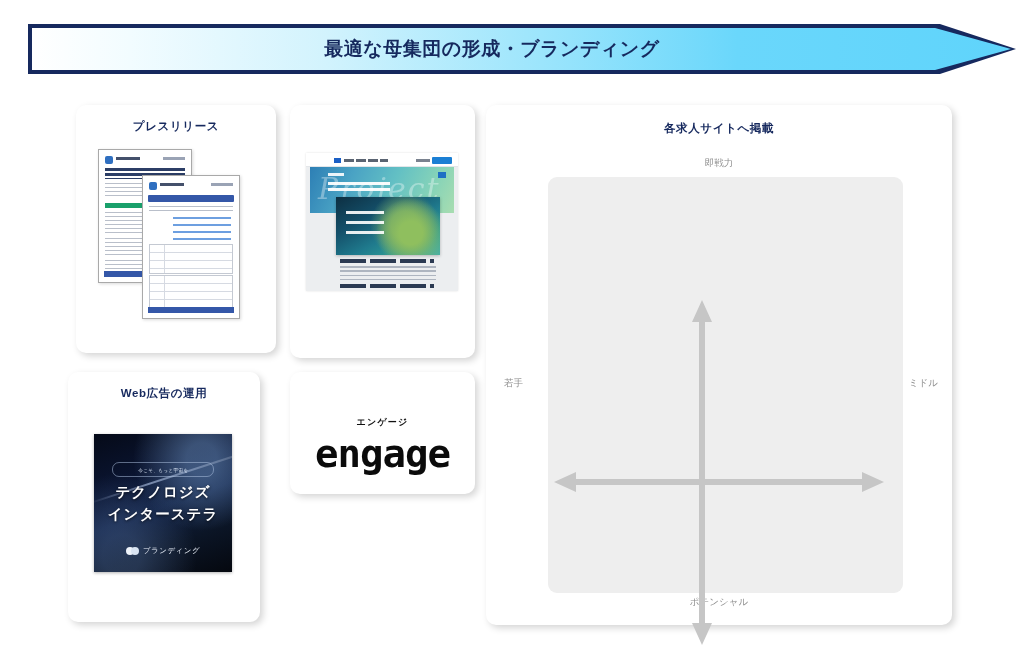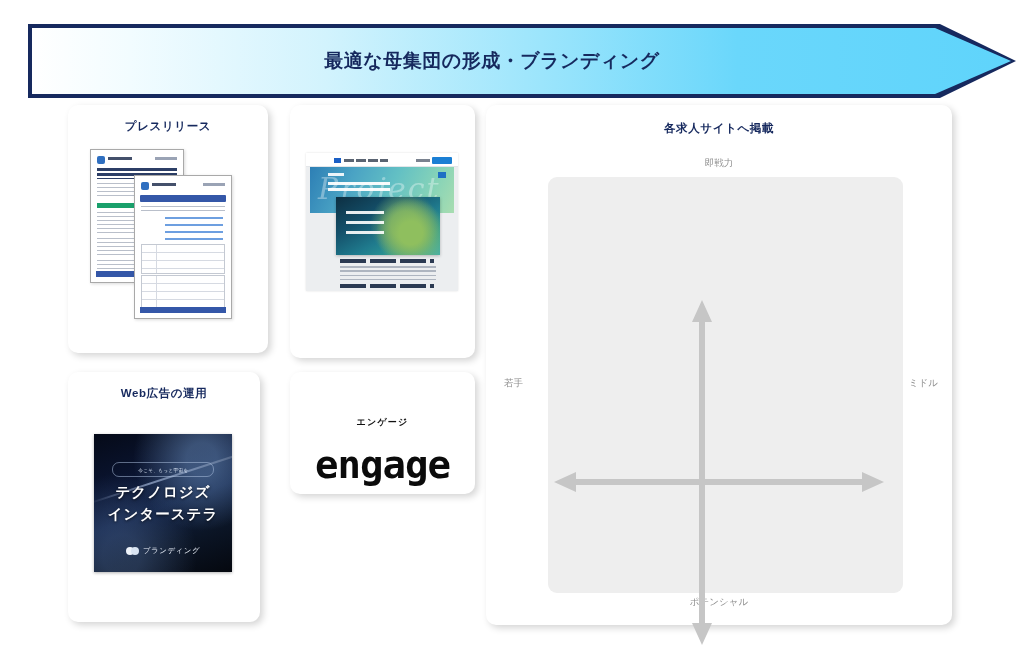--- a/index.html
+++ b/index.html
@@ -15,21 +15,21 @@
     overflow: hidden;
     position: relative;
   }
 
   
   #banner-wrap {
     position: absolute;
     left: 28px;
     top: 24px;
     width: 988px;
-    height: 74px;
+    height: 50px;
   }
   #banner-arrow-outer {
     position: absolute;
     inset: 0;
     background: #16295e;
     -webkit-clip-path: polygon(0 0, 92.3% 0, 100% 50%, 92.3% 100%, 0 100%);
     clip-path: polygon(0 0, 92.3% 0, 100% 50%, 92.3% 100%, 0 100%);
   }
   #banner-arrow-inner {
     position: absolute;
@@ -64,21 +64,21 @@
     top: 14px;
     left: 0;
     right: 0;
     text-align: center;
     font-size: 11.5px;
     font-weight: bold;
     color: #16295e;
     letter-spacing: 0.6px;
   }
 
-  #card-press      { left: 68px;  top: 105px; width: 200px; height: 248px; }
+  #card-press      { left: 76px;  top: 105px; width: 200px; height: 248px; }
   #card-special    { left: 290px; top: 105px; width: 185px; height: 253px; }
   #card-webad      { left: 68px;  top: 372px; width: 192px; height: 250px; }
   #card-engage     { left: 290px; top: 372px; width: 185px; height: 122px; }
   #card-quadrant   { left: 486px; top: 105px; width: 466px; height: 520px; }
 
   
   #press-docs {
     position: absolute;
     left: 14px; top: 42px;
     width: 172px; height: 190px;
@@ -275,21 +275,21 @@
   #engage-wrap {
     position: absolute;
     left: 0; right: 0; top: 44px;
     text-align: center;
   }
   #engage-kana {
     font-size: 9px;
     font-weight: bold;
     color: #111111;
     letter-spacing: 1.2px;
-    margin-bottom: 16px;
+    margin-bottom: 5px;
   }
   #engage-word {
     font-family: "DejaVu Sans Mono", monospace;
     font-size: 39px;
     font-weight: bold;
     color: #0b0b0b;
     letter-spacing: -1px;
     line-height: 1;
   }
 

